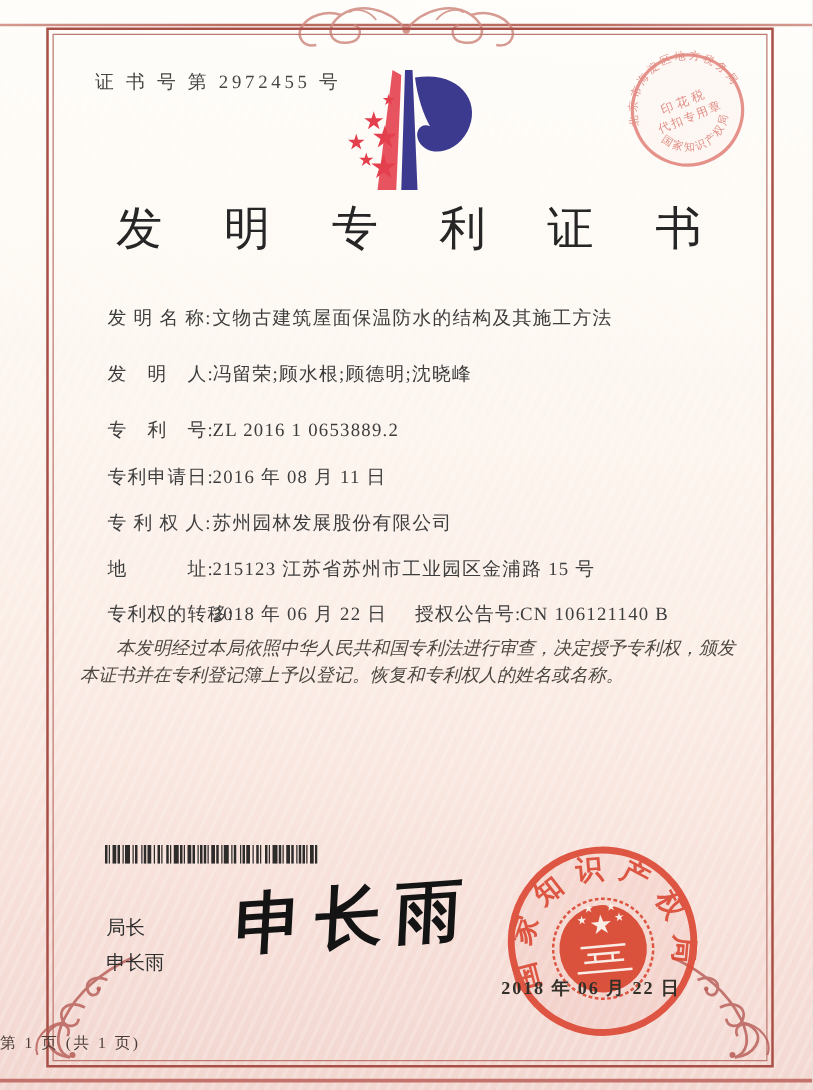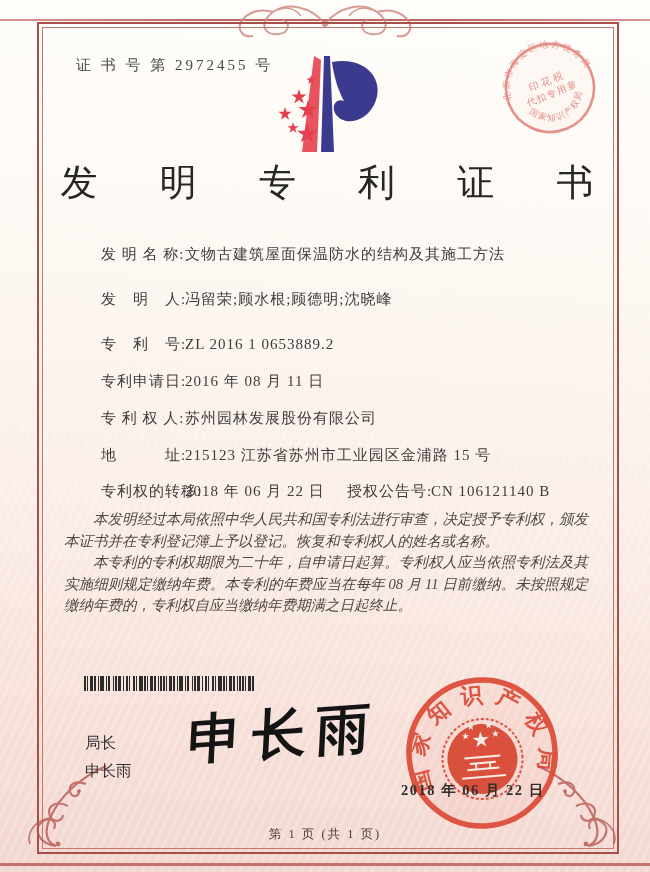--- a/index.html
+++ b/index.html
@@ -10,39 +10,39 @@
   }
   .texture{position:absolute;inset:0;pointer-events:none;
     background:repeating-linear-gradient(115deg,rgba(255,255,255,.18) 0 3px,rgba(0,0,0,0) 3px 8px);}
   .edge-line-top{position:absolute;left:0;right:0;top:19px;height:2px;
     background:linear-gradient(90deg,#d49a90,#b96a60 30%,#b96a60 70%,#d49a90);}
   .edge-line-bottom{position:absolute;left:0;right:0;top:863px;height:3px;background:#c3736b;}
   .frame{position:absolute;left:42px;top:27px;width:570px;height:820px;border:1px solid #bd7a72;}
   .frame::before{content:"";position:absolute;inset:-6px;border:2px solid #a84f47;}
   .cert-no{position:absolute;left:76px;top:56px;font-size:15px;letter-spacing:3px;color:#474747;}
   .title{position:absolute;left:0;right:0;top:158px;text-align:center;font-size:37px;
-    letter-spacing:20px;padding-left:24px;color:#262626;font-weight:normal;font-family:Liberation Mono, monospace;}
+    letter-spacing:20px;padding-left:24px;color:#262626;font-weight:normal;}
   .rows{position:absolute;left:86px;top:0;width:510px;font-size:15px;color:#3d3d3d;}
-  .row{position:absolute;left:15px;white-space:nowrap;}
+  .row{position:absolute;left:0;white-space:nowrap;}
   .lbl{display:inline-block;width:84px;letter-spacing:1px;}
   .val{letter-spacing:1px;}
   .pair2{position:absolute;left:246px;top:0;}
   .paras{position:absolute;left:64px;top:509px;width:524px;font-size:14.5px;line-height:21.5px;
     color:#4c4840;font-style:italic;text-align:justify;}
   .paras p{margin:0;text-indent:2em;}
   .barcode{position:absolute;left:84px;top:676px;}
   .officer{position:absolute;left:85px;top:729px;font-size:15.5px;color:#2f2f2f;line-height:28px;
     font-family:Liberation Serif, serif;}
   .autograph{position:absolute;left:188px;top:698px;font-size:54px;color:#141414;
     letter-spacing:10px;transform:rotate(-4deg) skewX(-7deg);font-weight:bold;}
   .seal{position:absolute;left:393px;top:664px;}
   .seal-date{position:absolute;left:401px;top:781px;font-size:14.5px;font-weight:bold;
     letter-spacing:1.5px;color:#33302a;}
   .corner-stamp{position:absolute;left:500px;top:38px;}
-  .footer{position:absolute;left:0;right:0;top:826px;text-align:center;font-size:12.5px;
+  .footer{position:absolute;left:0;right:0;top:826px;font-size:12.5px;
     letter-spacing:2px;color:#4a3b36;}
   .flourish{position:absolute;}
   .fl-bl{left:16px;top:758px;}
   .fl-br{left:532px;top:758px;transform:scaleX(-1);}
   .ornament-top{position:absolute;left:195px;top:0px;}
   svg text{font-family:"Liberation Serif","DejaVu Serif",serif;}
 </style>
 </head>
 <body>
 
@@ -149,21 +149,20 @@
     <div class="row" style="top:482px">
       <span class="lbl">专利权的转移:</span><span class="val">2018 年 06 月 22 日</span>
       <span class="pair2">
         <span class="lbl">授权公告号:</span><span class="val">CN 106121140 B</span>
       </span>
     </div>
   </div>
 
   <div class="paras">
     <p>本发明经过本局依照中华人民共和国专利法进行审查，决定授予专利权，颁发本证书并在专利登记簿上予以登记。恢复和专利权人的姓名或名称。</p>
-    <p>本专利的专利权期限为二十年，自申请日起算。专利权人应当依照专利法及其实施细则规定缴纳年费。本专利的年费应当在每年 08 月 11 日前缴纳。未按照规定缴纳年费的，专利权自应当缴纳年费期满之日起终止。</p>
   </div>
 
   <svg class="barcode" width="170" height="15">
     <path d="M0,7.5 H170" stroke="#2e2b2b" stroke-width="15" stroke-dasharray="2,1,1,2,3,1,2,2,1,1,4,2,1,1,2,3,1,1,2,1,3,2,1,2,2,1,1,3,2,1,1,2,4,1,2,1,1,2,3,1,2,2,1,1,2,1"></path>
   </svg>
 
   <div class="officer">
     <div>局长</div>
     <div>申长雨</div>
   </div>

